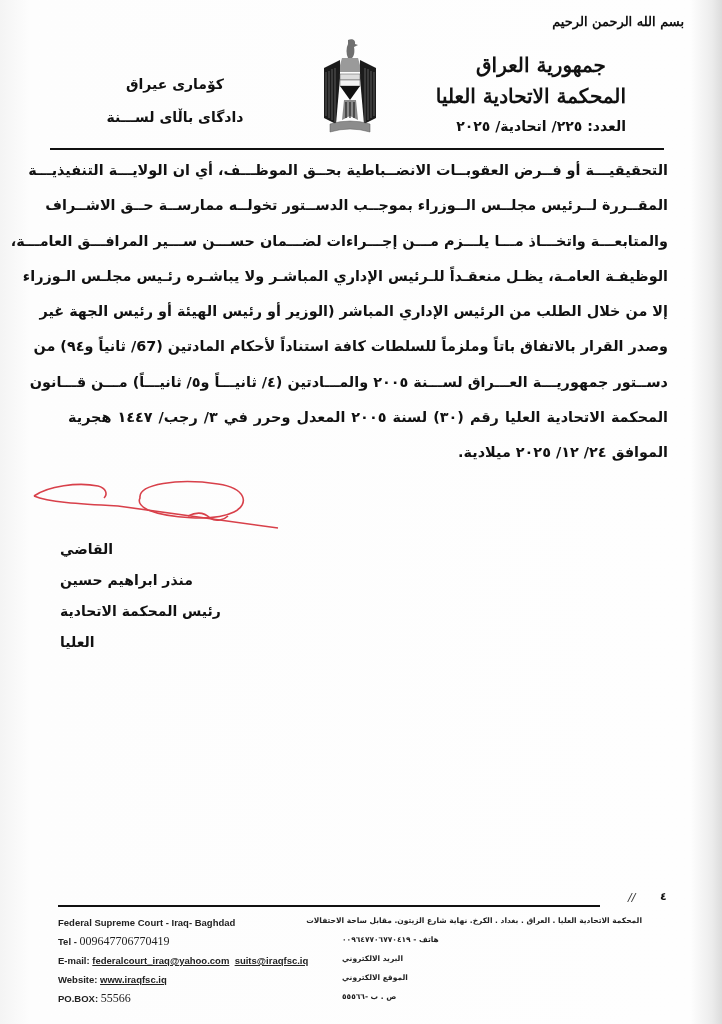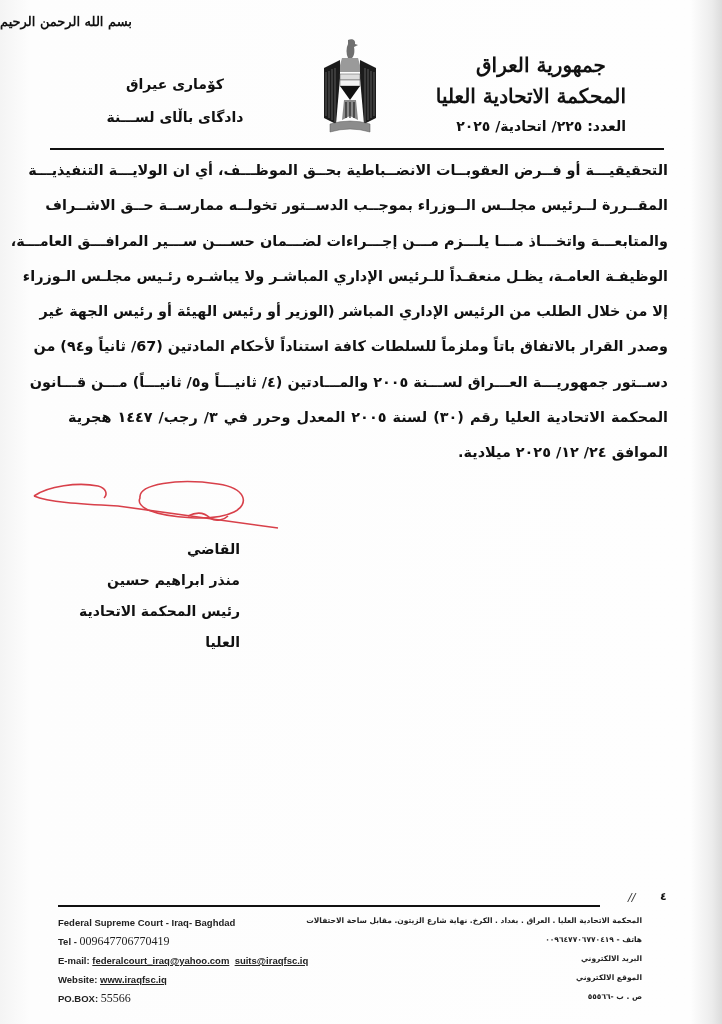--- a/index.html
+++ b/index.html
@@ -8,21 +8,21 @@
       background: #fbfbfb;
       font-family: "DejaVu Sans", sans-serif;
       color: #111;
       position: relative;
     }
     .page {
       position: absolute; left: 0; top: 0; width: 722px; height: 1024px;
       background: linear-gradient(90deg, #f4f4f4 0px, #fdfdfd 30px, #fefefe 690px, #ececec 712px, #dcdcdc 722px);
     }
     .basmala {
-      position: absolute; left: 0; width: 684px; top: 14px; text-align: left;
+      position: absolute; left: 0; width: 684px; top: 14px; text-align: right;
       font-family: "DejaVu Serif", serif; font-size: 13px; font-weight: bold;
       direction: rtl;
     }
     .emblem {
       position: absolute; left: 322px; top: 38px; width: 56px; height: 98px;
     }
     .hdr-right {
       position: absolute; right: 96px; top: 50px; width: 200px;
       direction: rtl; text-align: right;
     }
@@ -43,21 +43,21 @@
       direction: rtl; text-align: justify; text-align-last: right;
       font-weight: bold; font-size: 14.4px; line-height: 35.3px;
     }
     .body-text .ln { display: block; text-align: justify; text-align-last: justify; white-space: nowrap; }
     .body-text .ln.last { text-align-last: right; }
     .signature {
       position: absolute; left: 28px; top: 478px; width: 270px; height: 60px;
     }
     .sig-block {
       position: absolute; left: 60px; width: 180px; top: 534px;
-      direction: rtl; text-align: right;
+      direction: rtl; text-align: left;
       font-weight: bold; font-size: 14px;
     }
     .sig-block div { line-height: 31px; }
     .page-no {
       position: absolute; left: 660px; top: 890px; font-size: 11px; font-weight: bold;
     }
     .slashes {
       position: absolute; left: 628px; top: 891px; font-size: 11px; font-style: italic; color: #333;
     }
     .rule-bottom {
@@ -65,21 +65,21 @@
     }
     .ft-left {
       position: absolute; left: 58px; top: 913px; width: 320px;
       font-family: "Liberation Sans", sans-serif; font-size: 9.5px; font-weight: bold; color: #222;
     }
     .ft-left div { line-height: 19px; white-space: nowrap; }
     .ft-left .lnk { text-decoration: underline; }
     .ft-left .mono { font-family: "Liberation Serif", serif; font-size: 12px; font-weight: normal; margin-top: 20px; }
     .ft-right {
       position: absolute; right: 80px; top: 911px; width: 300px;
-      direction: rtl; text-align: right;
+      direction: rtl; text-align: left;
       font-size: 7.5px; font-weight: bold; color: #222;
     }
     .ft-right div { line-height: 19px; white-space: nowrap; }
   </style>
 </head>
 <body>
 
 <div class="page">
 
   <div class="basmala">بسم الله الرحمن الرحيم</div>

